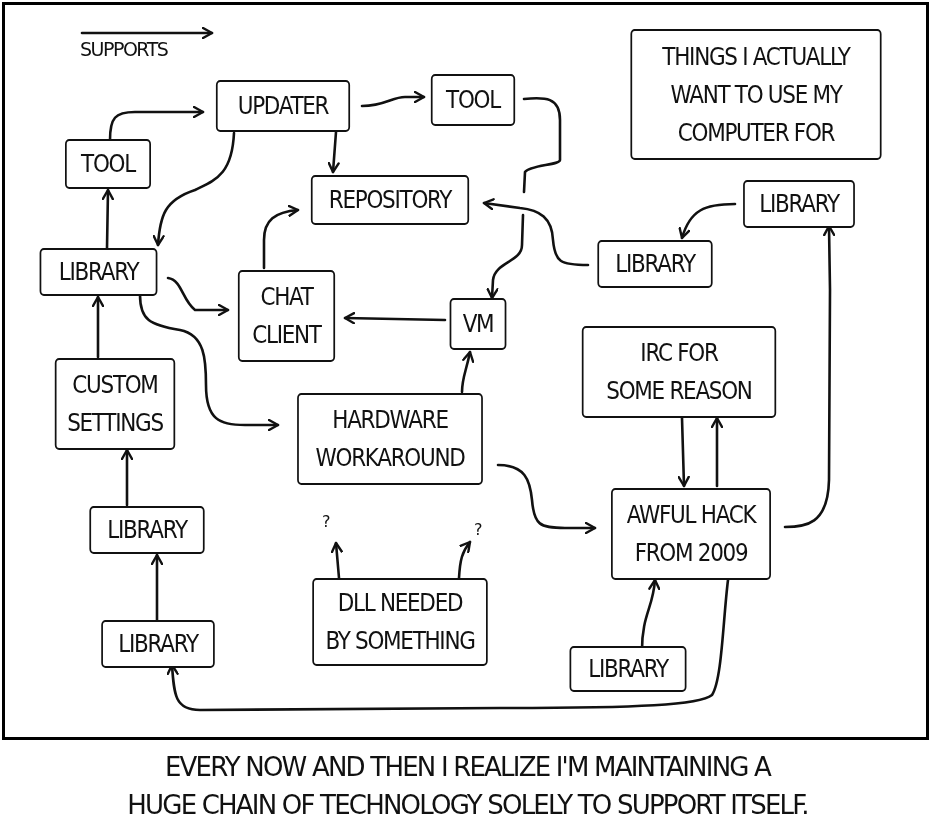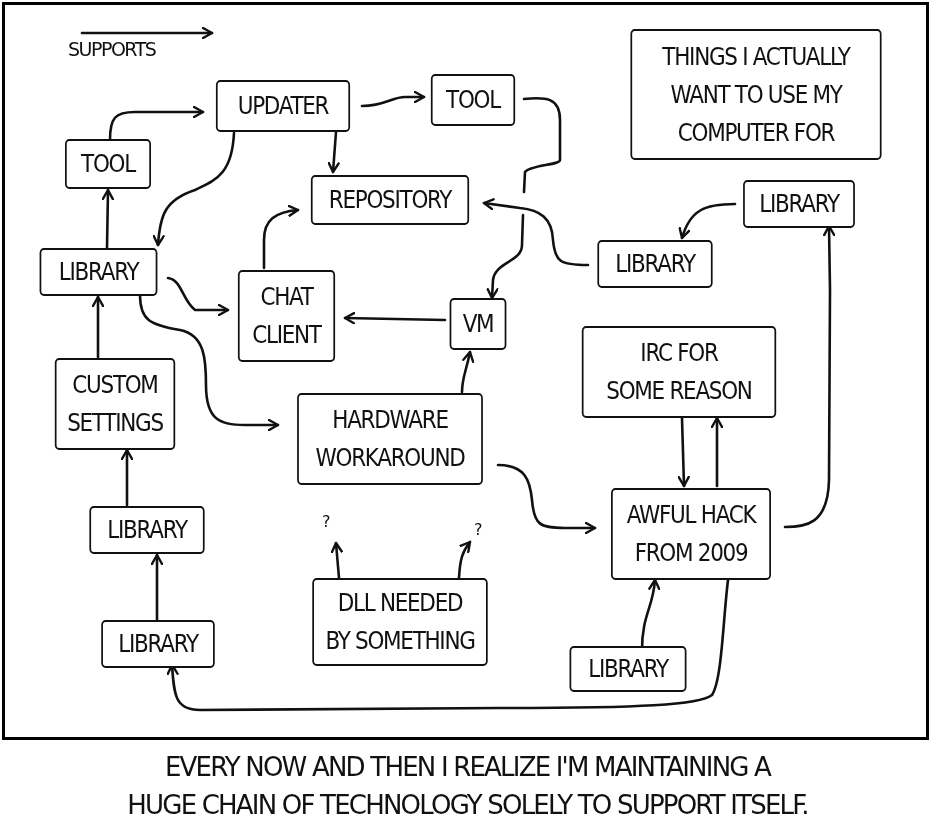--- a/index.html
+++ b/index.html
@@ -11,21 +11,21 @@
   svg.edges { position: absolute; left: 0; top: 0; width: 935px; height: 830px; pointer-events: none; }
   .node {
     position: absolute; border: 2.5px solid #111; border-radius: 5px; background: #fff;
     box-sizing: border-box; display: flex; align-items: center; justify-content: center;
     text-align: center; color: #111;
     font-family: "DejaVu Sans", sans-serif; font-size: 25px; line-height: 38px;
     letter-spacing: -1.5px; text-transform: uppercase; white-space: pre-line;
     font-weight: normal; transform: scaleX(0.86);
   }
   .legend {
-    position: absolute; left: 68px; top: 38px;
+    position: absolute; left: 80px; top: 38px;
     font-family: "DejaVu Sans", sans-serif; font-size: 19px; letter-spacing: -1.5px; color: #111;
   }
   .caption {
     position: absolute; left: 0; top: 748px; width: 935px; text-align: center;
     font-family: "DejaVu Sans", sans-serif; font-size: 26px; line-height: 38px;
     letter-spacing: -1.8px; color: #111; white-space: pre-line;
   }
   .qmark {
     position: absolute; font-family: "DejaVu Sans", sans-serif; font-size: 16px; color: #111;
   }

